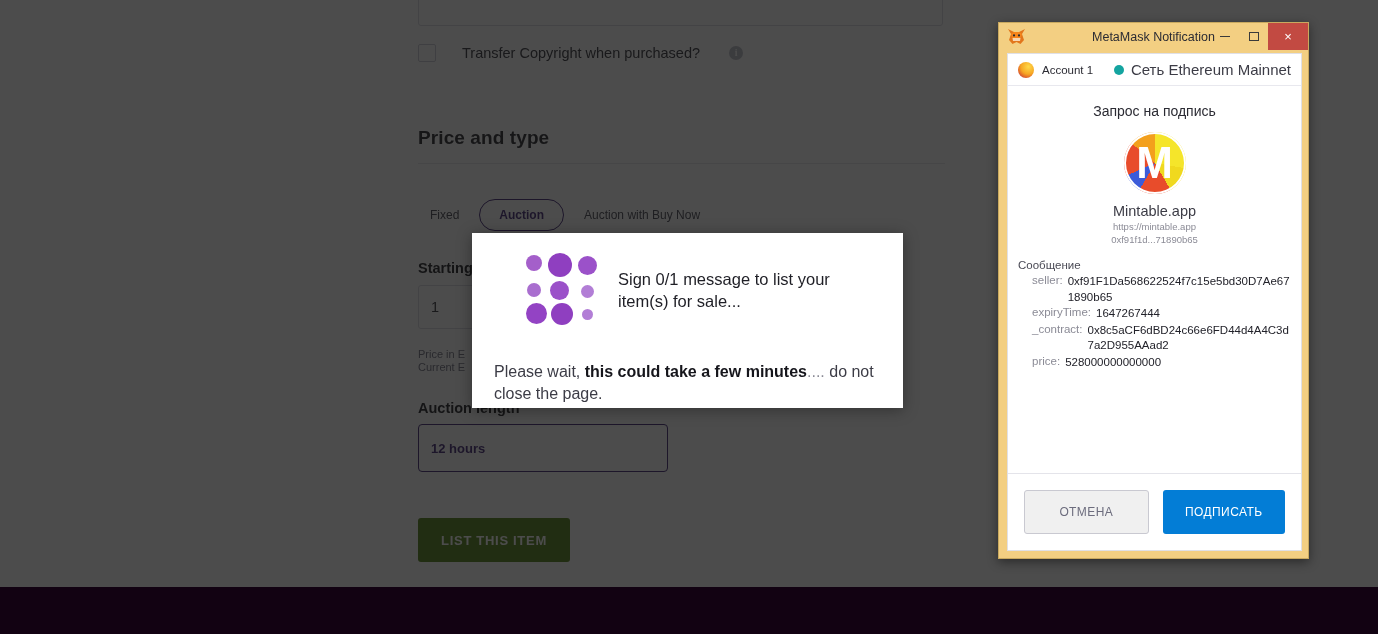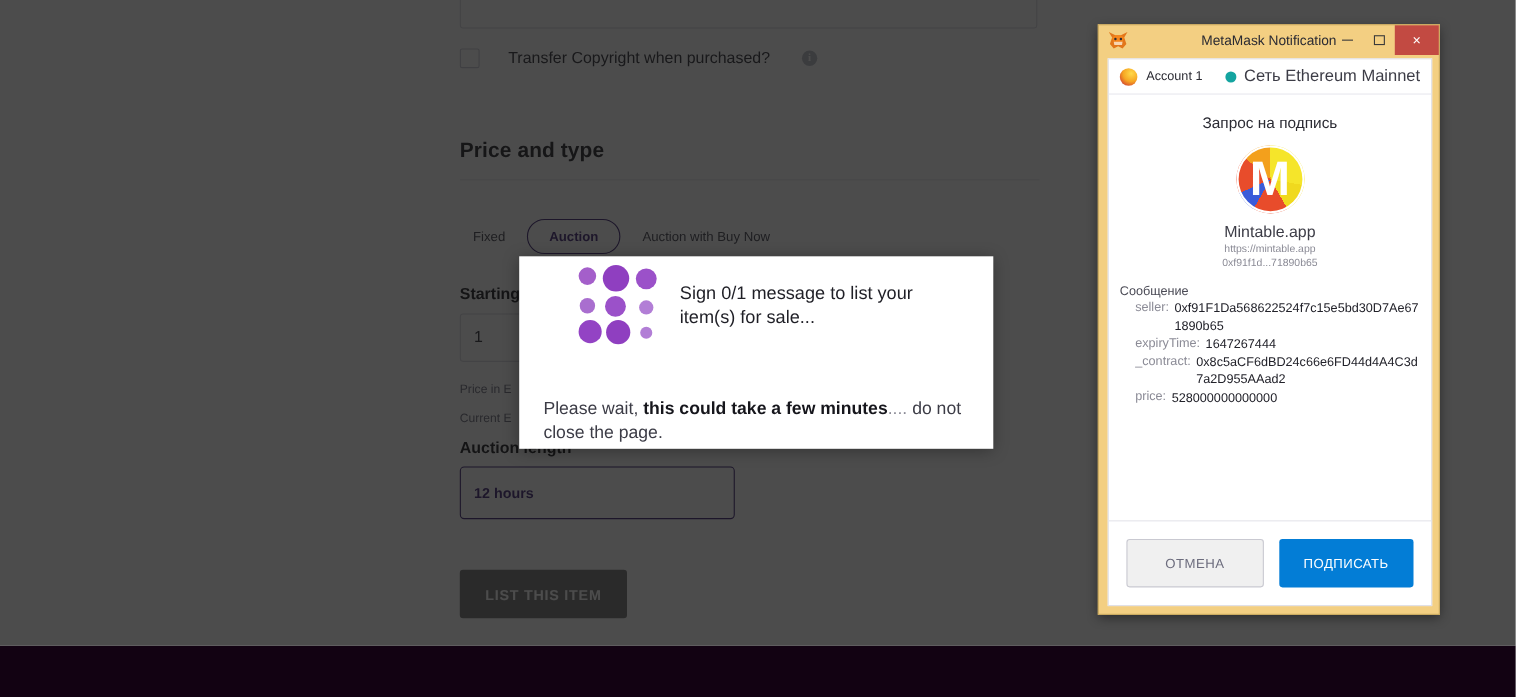--- a/index.html
+++ b/index.html
@@ -156,21 +156,21 @@
     color: #2b2b33;
   }
 
   .sub-note {
     position: absolute;
     left: 418px;
     font-size: 11px;
     color: #6c6c7d;
   }
   #note-price { top: 348px; }
-  #note-current { top: 375px; }
+  #note-current { top: 361px; }
 
   .select-box {
     position: absolute;
     left: 418px;
     top: 424px;
     width: 250px;
     height: 48px;
     border: 1px solid #3a2070;
     border-radius: 4px;
     background: #fff;
@@ -182,21 +182,21 @@
     font-weight: bold;
     color: #3a1f70;
   }
 
   .list-btn {
     position: absolute;
     left: 418px;
     top: 518px;
     width: 152px;
     height: 44px;
-    background: #737373;
+    background: #4d7c0f;
     border-radius: 3px;
     display: flex;
     align-items: center;
     justify-content: center;
     color: #ffffff;
     font-size: 13px;
     font-weight: bold;
     letter-spacing: .7px;
   }
 
@@ -215,21 +215,21 @@
     left: 472px;
     top: 233px;
     width: 431px;
     height: 175px;
     background: #ffffff;
     box-shadow: 0 2px 14px rgba(0,0,0,.35);
   }
   .modal-top {
     display: flex;
     align-items: center;
-    padding: 8px 22px 0 22px;
+    padding: 20px 22px 0 22px;
   }
   .spinner {
     width: 78px;
     height: 72px;
     position: relative;
     flex: 0 0 auto;
     margin-left: 32px;
     margin-right: 14px;
   }
   .dot { position: absolute; border-radius: 50%; }

